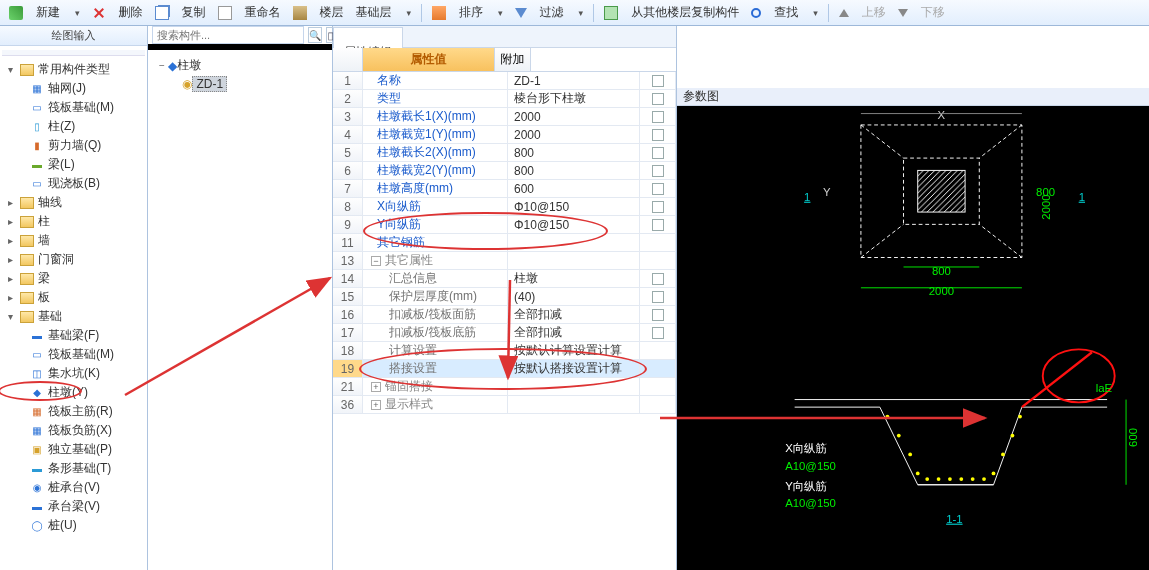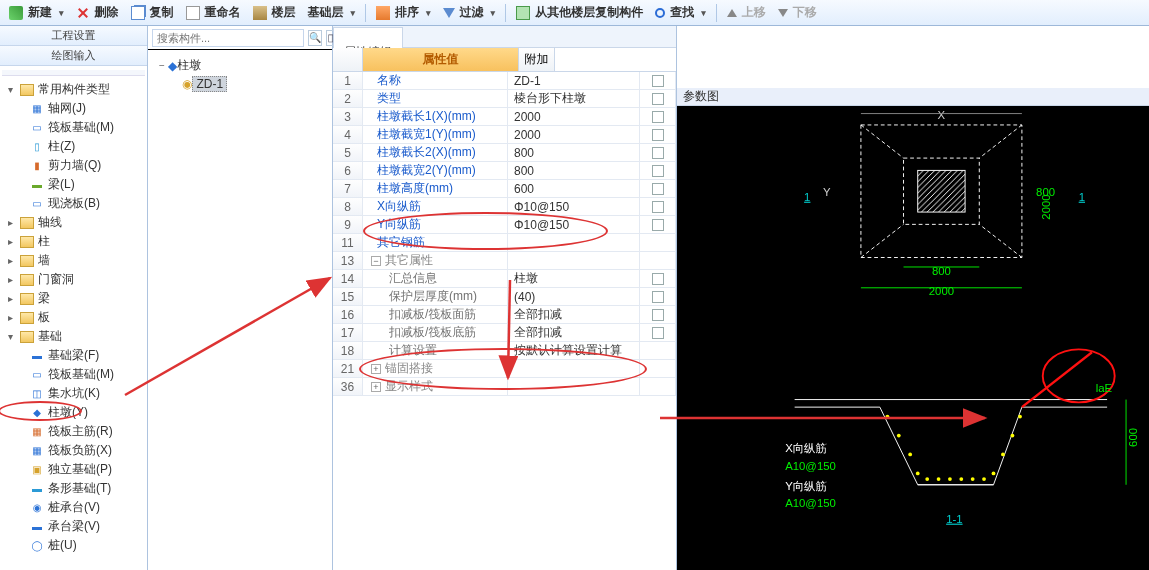--- a/index.html
+++ b/index.html
@@ -1,19 +1,19 @@
 <!DOCTYPE html>
 <html><head>
 <meta charset="utf-8">
 <style>
 * { margin: 0; padding: 0; box-sizing: border-box; font-family: "Microsoft YaHei", SimSun, Arial, sans-serif; font-size: 12px; }
 body { background: #fff; width: 1149px; height: 570px; overflow: hidden; display: flex; flex-direction: column; }
 .toolbar { height: 26px; background: linear-gradient(#f6faff,#e2eefd); border-bottom: 1px solid #9db8d9; display: flex; align-items: center; padding: 0 4px; gap: 2px; }
 .toolbar .sep { width: 1px; height: 18px; background: #b0c8e6; margin: 0 3px; }
-.tbtn { display: inline-flex; align-items: center; gap: 5px; padding: 2px 5px; cursor: pointer; border-radius: 2px; color: #333; font-weight: bold; }
+.tbtn { display: inline-flex; align-items: center; gap: 13px; padding: 2px 5px; cursor: pointer; border-radius: 2px; color: #333; }
 .tbtn.dropdown::after { content: "▾"; font-size: 9px; color: #555; margin-left: 2px; }
 .tbtn.disabled { color:#aaa; }
 .ico { display: inline-block; width: 14px; height: 14px; }
 .ico-new { background: linear-gradient(45deg,#6bd36b,#3a9a3a); border-radius:2px; }
 .ico-del { position:relative; }
 .ico-del::before,.ico-del::after{content:"";position:absolute;left:1px;top:6px;width:12px;height:2px;background:#d33;}
 .ico-del::before{transform:rotate(45deg);} .ico-del::after{transform:rotate(-45deg);}
 .ico-copy{ background:#fff;border:1px solid #5b8bd0; box-shadow:2px -2px 0 -1px #5b8bd0;}
 .ico-ren{ background:#fff;border:1px solid #999;}
 .ico-floor{ background:linear-gradient(#d9c08a,#a78642);}
@@ -35,36 +35,36 @@
 .navlist .node{display:flex;align-items:center;padding:1px 0 1px 14px;cursor:pointer;white-space:nowrap;color:#333;}
 .navlist .node.l1{padding-left:6px;}
 .navlist .node.l3{padding-left:28px;}
 .navlist .node .expander{width:10px;font-size:10px;color:#666;margin-right:2px;}
 .navlist .folder{width:14px;height:12px;background:linear-gradient(#ffe8a8,#f2c760);border:1px solid #cba23a;margin-right:4px;}
 .navlist .nodeico{width:14px;height:12px;margin-right:4px;display:inline-flex;align-items:center;justify-content:center;font-size:10px;}
 .navlist .circledZD{position:relative;}
 .navlist .circledZD::after{content:"";position:absolute;left:-4px;top:-2px;width:80px;height:16px;border:2px solid #d33;border-radius:50%/50%;pointer-events:none;}
 
 .treepanel{width:185px;border-right:1px solid #adc3df;display:flex;flex-direction:column;}
-.searchbar{height:24px;border-bottom:1px solid #000000;display:flex;align-items:center;padding:2px 4px;gap:4px;}
+.searchbar{height:24px;border-bottom:6px solid #000000;display:flex;align-items:center;padding:2px 4px;gap:4px;}
 .searchbar input{flex:1;border:1px solid #c6d6ec;height:18px;padding:0 4px;font-size:11px;color:#888;}
 .searchbar .sicon{width:16px;height:16px;border:1px solid #bcd;display:flex;align-items:center;justify-content:center;font-size:10px;color:#556;cursor:pointer;}
 .treebody{flex:1;padding:6px 4px;color:#333;}
 .treebody .tnode{display:flex;align-items:center;padding:1px 0;}
 .treebody .texp{width:12px;text-align:center;color:#666;font-size:10px;}
 .treebody .lbl.sel{background:#cfd5dd;border:1px dotted #888;padding:0 3px;}
 
 .attributepanel{width:344px;border-right:1px solid #adc3df;display:flex;flex-direction:column;}
 .attrtabs{height:22px;display:flex;border-bottom:1px solid #cad7e9;background:#eef4fc;}
 .attrtab{padding:16px 10px;background:#fff;border:1px solid #cad7e9;border-bottom:none;font-size:12px;color:#333;margin-top:1px;}
 .attrhead{display:flex;height:24px;border-bottom:1px solid #cad7e9;}
 .attrhead .cell{display:flex;align-items:center;justify-content:center;border-right:1px solid #cad7e9;font-size:12px;}
 .rownum{width:30px;background:linear-gradient(#fefefe,#eef2f7);}
 .colname{flex:1;background:linear-gradient(#fefefe,#eef2f7);color:#333;}
-.colval{width:156px;background:linear-gradient(#ffd98a,#f8c15e);color:#b35b00;font-weight:bold;}
+.colval{width:132px;background:linear-gradient(#ffd98a,#f8c15e);color:#b35b00;font-weight:bold;}
 .coladd{width:36px;background:linear-gradient(#fefefe,#eef2f7);}
 .attrbody{flex:1;overflow:auto;}
 .row{display:flex;height:18px;border-bottom:1px solid #e3e9f2;align-items:center;}
 .row .rc{border-right:1px solid #e3e9f2;height:100%;display:flex;align-items:center;}
 .row .num{width:30px;justify-content:center;background:linear-gradient(#fefefe,#f1f4f9);color:#666;}
 .row .nm{flex:1;padding-left:14px;color:#1a5bcc;}
 .row .nm.sub{padding-left:26px;}
 .row .nm.gray{color:#737373;}
 .row .val{width:132px;padding-left:6px;color:#333;}
 .row .add{width:36px;justify-content:center;}
@@ -133,21 +133,20 @@
     </span>
   <span class="tbtn disabled">
       <span class="ico ico-down"></span>
       <span>下移</span>
     </span>
 </div>
 
 <div class="main">
 
   <div class="navpanel">
-    <div class="navtab">工程设置</div>
     <div class="navtab">绘图输入</div>
     <div class="navlist">
       <div style="height:6px;border-bottom:1px solid #dde;background:#f4f7fc;margin-bottom:4px;"></div>
       <div class="node l1">
           <span class="expander">▾</span>
           <span class="folder"></span>
           <span>常用构件类型</span>
         </div>
       <div class="node l3">
           <span class="nodeico" style="color:#2b72d6">▦</span>
@@ -401,20 +400,26 @@
           <div class="rc nm sub gray">扣减板/筏板底筋</div>
           <div class="rc val">全部扣减</div>
           <div class="rc add">
             <span class="chk"></span>
           </div>
         </div>
       <div class="row">
           <div class="rc num">18</div>
           <div class="rc nm sub gray">计算设置</div>
           <div class="rc val">按默认计算设置计算</div>
+          <div class="rc add"></div>
+        </div>
+      <div class="row sel">
+          <div class="rc num">19</div>
+          <div class="rc nm sub gray">搭接设置</div>
+          <div class="rc val">按默认搭接设置计算</div>
           <div class="rc add"></div>
         </div>
       <div class="row grp">
           <div class="rc num">21</div>
           <div class="rc nm">
             <span class="gexp">+</span>
             <span>锚固搭接</span>
           </div>
           <div class="rc val"></div>
           <div class="rc add"></div>

